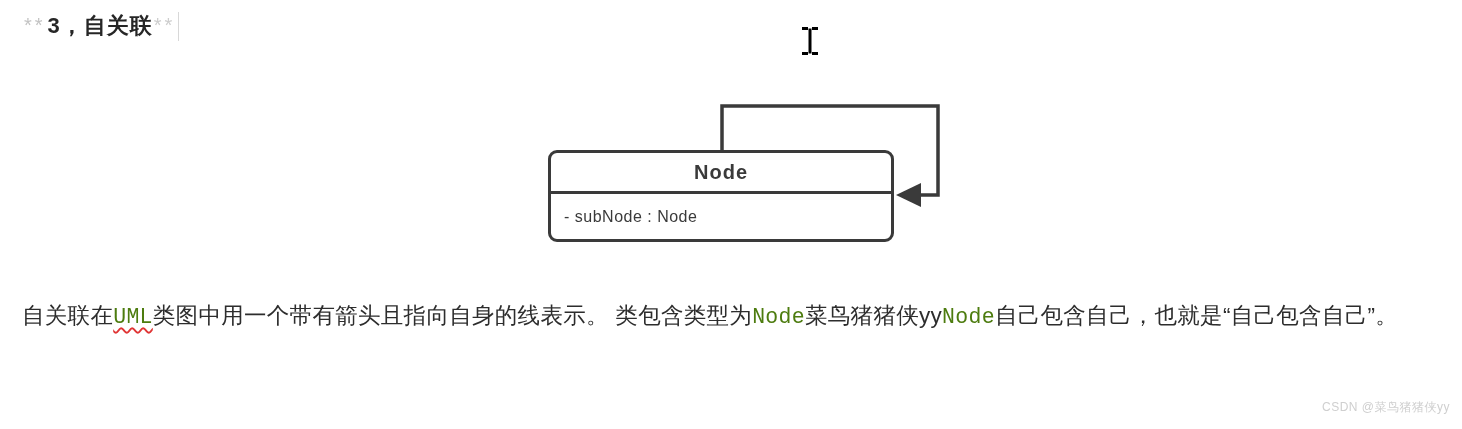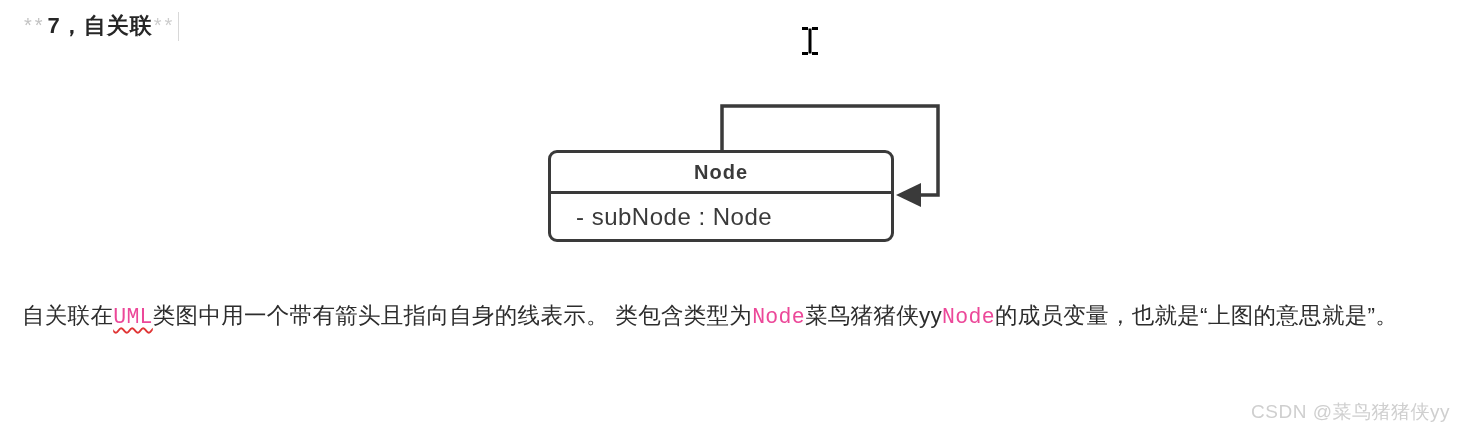--- a/index.html
+++ b/index.html
@@ -37,53 +37,53 @@
     display: flex; flex-direction: column;
     color: #3a3a3a;
   }
   .uml-title {
     height: 41px; border-bottom: 3.5px solid #3a3a3a;
     display: flex; align-items: center; justify-content: center;
     font-weight: 700; font-size: 20px; letter-spacing: 1px;
   }
   .uml-attr {
     flex: 1; display: flex; align-items: center;
-    padding-left: 25px; font-size: 24px; letter-spacing: 0.5px;
+    padding-left: 13px; font-size: 16px; letter-spacing: 0.5px;
   }
 
   
   .paragraph {
     position: absolute; left: 22px; top: 293px;
     width: 1422px;
     font-size: 22.5px; line-height: 45px;
     color: #2d2d2d; letter-spacing: 0.3px;
     cursor: text;
   }
   .inline-code {
     font-family: "Liberation Mono", monospace;
-    font-size: 21.5px; color: #ec4899;
+    font-size: 21.5px; color: #4d7c0f;
   }
   .misspelled {
     text-decoration: underline wavy #e03434;
     text-decoration-thickness: 1.5px;
     text-underline-offset: 4px;
   }
 
   
   .watermark {
     position: absolute; right: 12px; top: 399px;
-    font-size: 19px; color: #cfcfcf; letter-spacing: 0.5px;
+    font-size: 12px; color: #cfcfcf; letter-spacing: 0.5px;
   }
 </style>
 </head>
 <body>
 
 <div class="heading-line">
   <span class="md-marker">**</span>
-  <span class="heading-text">7，自关联</span>
+  <span class="heading-text">3，自关联</span>
   <span class="md-marker trailing">**</span>
   <span class="caret"></span>
 </div>
 
 <svg class="ibeam" width="22" height="32" viewBox="0 0 22 32">
   <g stroke="#000000" stroke-width="3" fill="none">
     <path d="M3 3.5 H9 M13 3.5 H19"></path>
     <path d="M11 3.5 V28.5"></path>
     <path d="M3 28.5 H9 M13 28.5 H19"></path>
   </g>
@@ -93,15 +93,15 @@
   <svg class="loop-svg" width="430" height="165" viewBox="0 0 430 165">
     <polyline points="187,62 187,16 403,16 403,105 384,105" fill="none" stroke="#3a3a3a" stroke-width="3.5"></polyline>
     <polygon points="361,105 386,93 386,117" fill="#3a3a3a"></polygon>
   </svg>
   <div class="uml-box">
     <div class="uml-title">Node</div>
     <div class="uml-attr">- subNode : Node</div>
   </div>
 </div>
 
-<p class="paragraph"><span>自关联在</span><span class="inline-code misspelled">UML</span><span>类图中用一个带有箭头且指向自身的线表示。 类包含类型为</span><span class="inline-code">Node</span><span>菜鸟猪猪侠yy</span><span class="inline-code">Node</span><span>的成员变量，也就是“上图的意思就是”。</span></p>
+<p class="paragraph"><span>自关联在</span><span class="inline-code misspelled">UML</span><span>类图中用一个带有箭头且指向自身的线表示。 类包含类型为</span><span class="inline-code">Node</span><span>菜鸟猪猪侠yy</span><span class="inline-code">Node</span><span>自己包含自己，也就是“自己包含自己”。</span></p>
 
 <div class="watermark">CSDN @菜鸟猪猪侠yy</div>
 
 </body></html>

